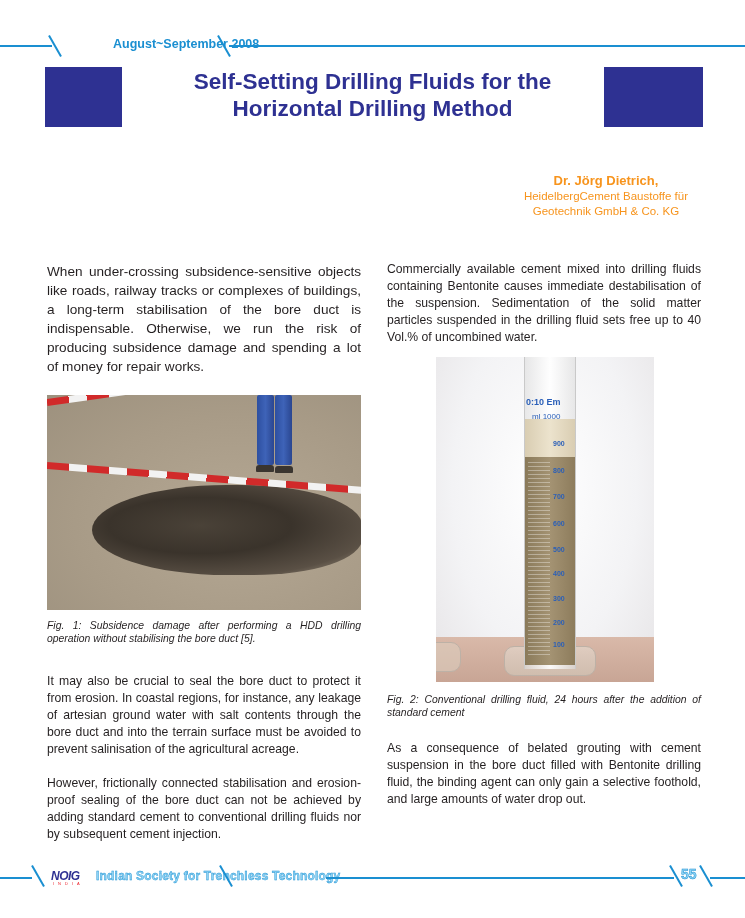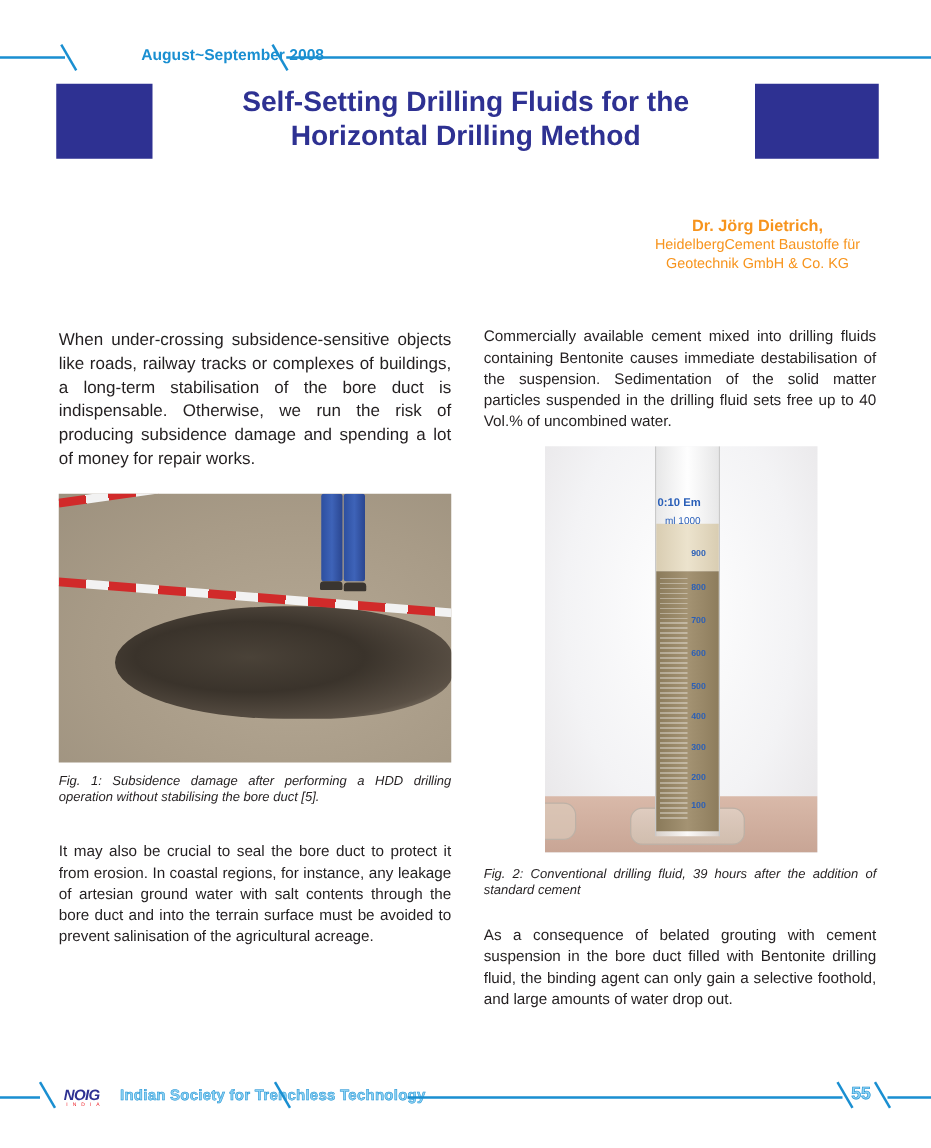--- a/index.html
+++ b/index.html
@@ -85,20 +85,21 @@
   <div class="tape" style="left:0; top:67px; width:330px; transform: rotate(4.5deg);"></div>
   <div class="leg" style="left:210px; top:0;"></div>
   <div class="leg" style="left:228px; top:0;"></div>
   <div class="shoe" style="left:209px; top:70px;"></div>
   <div class="shoe" style="left:228px; top:71px;"></div>
 </div>
 <div class="caption" style="left:47px; top:619px; width:314px;">Fig. 1: Subsidence damage after performing a HDD drilling operation without stabilising the bore duct [5].</div>
 
 <div class="col col-left" style="top:673px;">
   <p class="para">It may also be crucial to seal the bore duct to protect it from erosion. In coastal regions, for instance, any leakage of artesian ground water with salt contents through the bore duct and into the terrain surface must be avoided to prevent salinisation of the agricultural acreage.</p>
+  <p class="para">However, frictionally connected stabilisation and erosion-proof sealing of the bore duct can not be achieved by adding standard cement to conventional drilling fluids nor by subsequent cement injection.</p>
 </div>
 
 <div class="col col-right" style="top:261px;">Commercially available cement mixed into drilling fluids containing Bentonite causes immediate destabilisation of the suspension. Sedimentation of the solid matter particles suspended in the drilling fluid sets free up to 40 Vol.% of uncombined water.</div>
 
 <div class="fig2">
   <div class="table"></div>
   <div class="base2"></div>
   <div class="base"></div>
   <div class="cyl"></div>
   <div class="liquid-clear"></div>
@@ -109,21 +110,21 @@
   <div class="grad" style="top:83px;">900</div>
   <div class="grad" style="top:110px;">800</div>
   <div class="grad" style="top:136px;">700</div>
   <div class="grad" style="top:163px;">600</div>
   <div class="grad" style="top:189px;">500</div>
   <div class="grad" style="top:213px;">400</div>
   <div class="grad" style="top:238px;">300</div>
   <div class="grad" style="top:262px;">200</div>
   <div class="grad" style="top:284px;">100</div>
 </div>
-<div class="caption" style="left:387px; top:693px; width:314px;">Fig. 2: Conventional drilling fluid, 39 hours after the addition of standard cement</div>
+<div class="caption" style="left:387px; top:693px; width:314px;">Fig. 2: Conventional drilling fluid, 24 hours after the addition of standard cement</div>
 
 <div class="col col-right" style="top:740px;">
   <p class="para">As a consequence of belated grouting with cement suspension in the bore duct filled with Bentonite drilling fluid, the binding agent can only gain a selective foothold, and large amounts of water drop out.</p>
 </div>
 
 <div class="hdr-line" style="left:0; top:877px; width:32px;"></div>
 <div class="slash" style="left:37px; top:864px; height:24px; transform: rotate(-30deg);"></div>
 <div class="logo"><span>NOIG</span></div>
 <div class="logo-sub">INDIA</div>
 <div class="society">Indian Society for Trenchless Technology</div>

